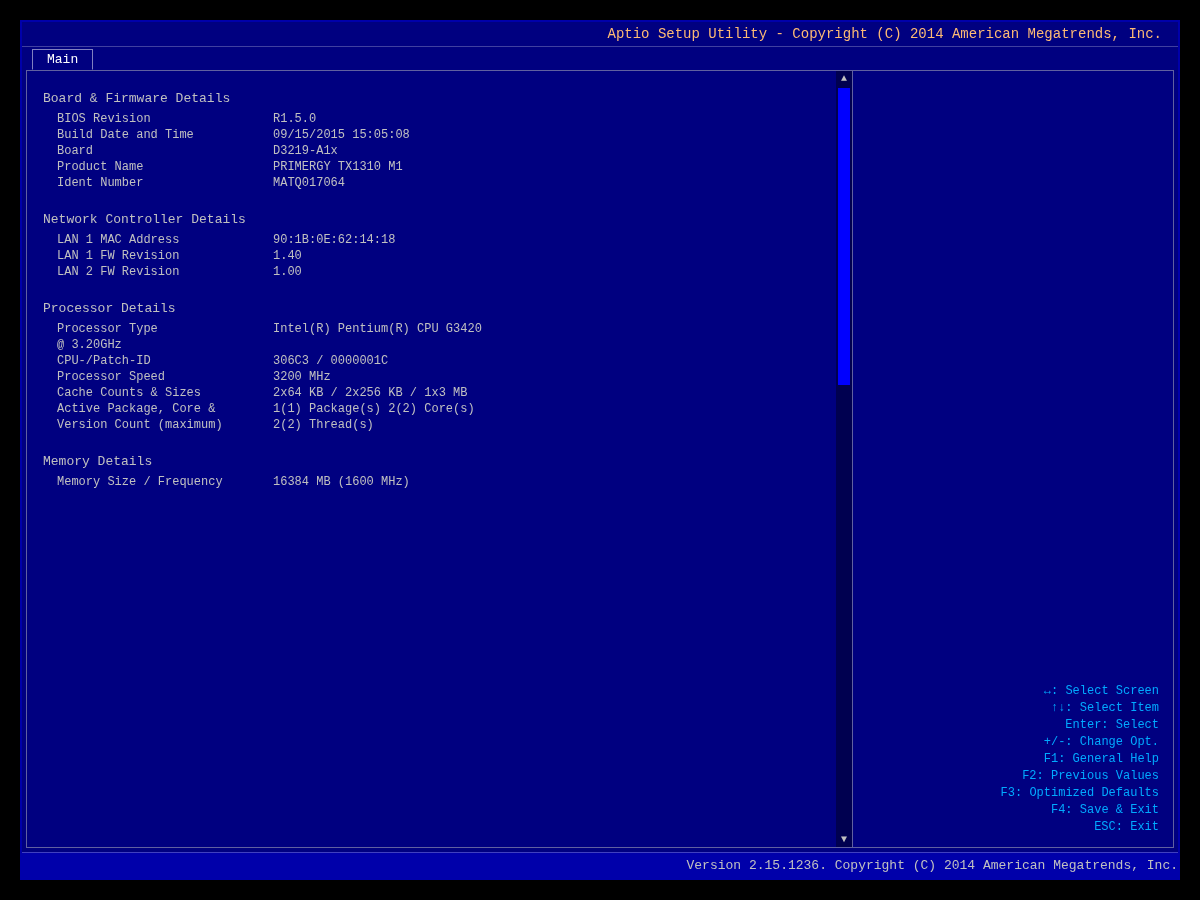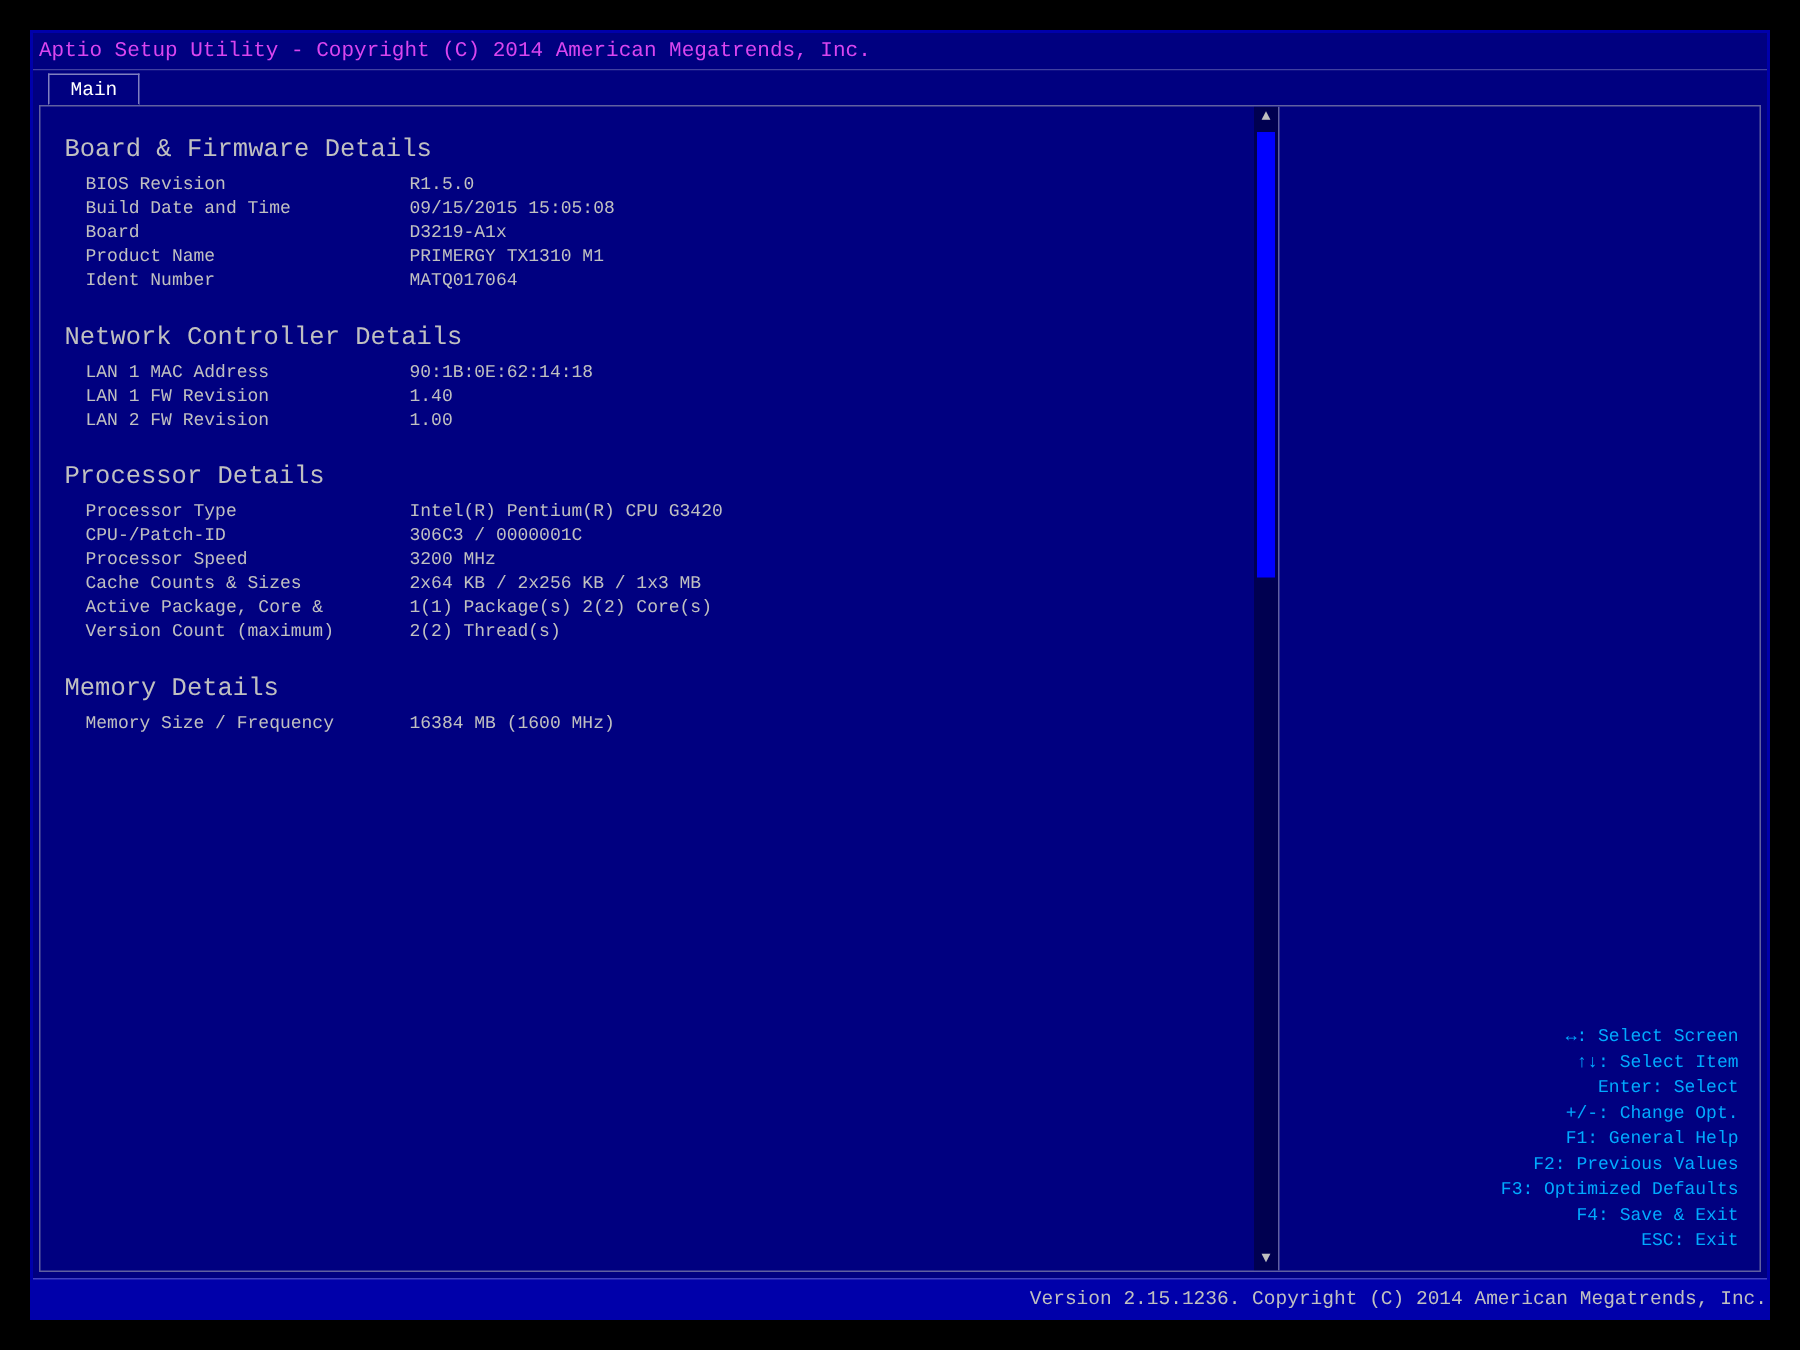--- a/index.html
+++ b/index.html
@@ -24,23 +24,23 @@
       width: 1160px;
       height: 860px;
       background-color: #000080;
       border: 2px solid #0000aa;
       display: flex;
       flex-direction: column;
     }
 
     .title-bar {
       background-color: #000080;
-      color: #d946ef;
-      text-align: left;
-      padding: 4px 4px;
+      color: #fdba74;
+      text-align: right;
+      padding: 4px 16px;
       font-size: 14px;
       border-bottom: 1px solid #4040a0;
       flex-shrink: 0;
     }
 
     .tab-row {
       display: flex;
       background-color: #000080;
       padding: 2px 0 0 10px;
       flex-shrink: 0;
@@ -82,21 +82,21 @@
     .right-panel {
       width: 320px;
       padding: 10px 14px;
       display: flex;
       flex-direction: column;
       justify-content: flex-end;
     }
 
     .section-title {
       color: #c0c0c0;
-      font-size: 17px;
+      font-size: 13px;
       margin-bottom: 6px;
       margin-top: 10px;
     }
 
     .info-row {
       display: flex;
       margin-bottom: 2px;
     }
 
     .info-label {
@@ -226,20 +226,24 @@
       </div>
 
       <div class="separator"></div>
 
       <div class="section-title">Processor Details</div>
       <div class="info-row">
         <span class="info-label">Processor Type</span>
         <span class="info-value">Intel(R) Pentium(R) CPU G3420</span>
       </div>
       <div class="info-row">
+        <span class="info-label">@ 3.20GHz</span>
+        <span class="info-value"></span>
+      </div>
+      <div class="info-row">
         <span class="info-label">CPU-/Patch-ID</span>
         <span class="info-value">306C3 / 0000001C</span>
       </div>
       <div class="info-row">
         <span class="info-label">Processor Speed</span>
         <span class="info-value">3200 MHz</span>
       </div>
       <div class="info-row">
         <span class="info-label">Cache Counts &amp; Sizes</span>
         <span class="info-value">2x64 KB / 2x256 KB / 1x3 MB</span>

